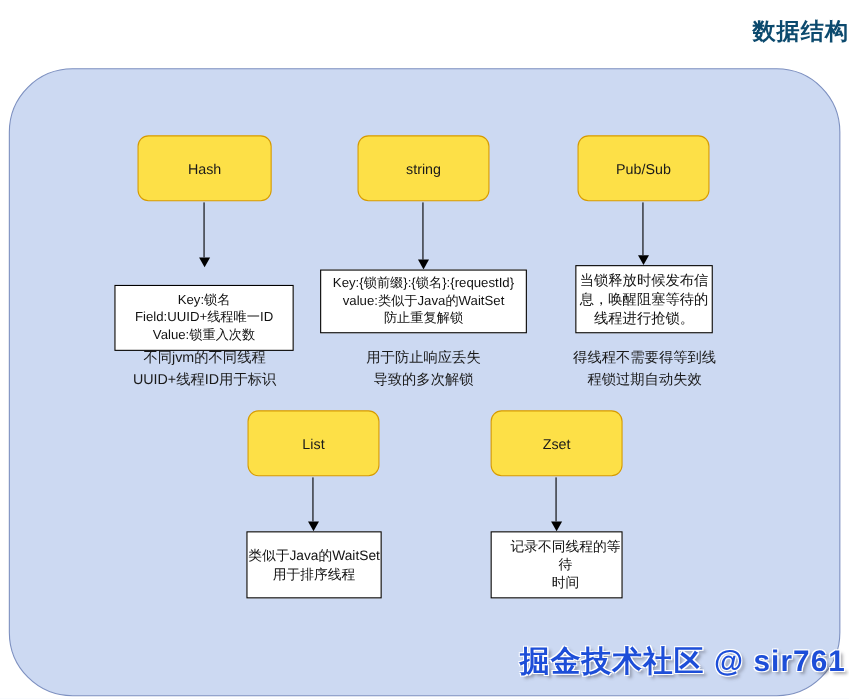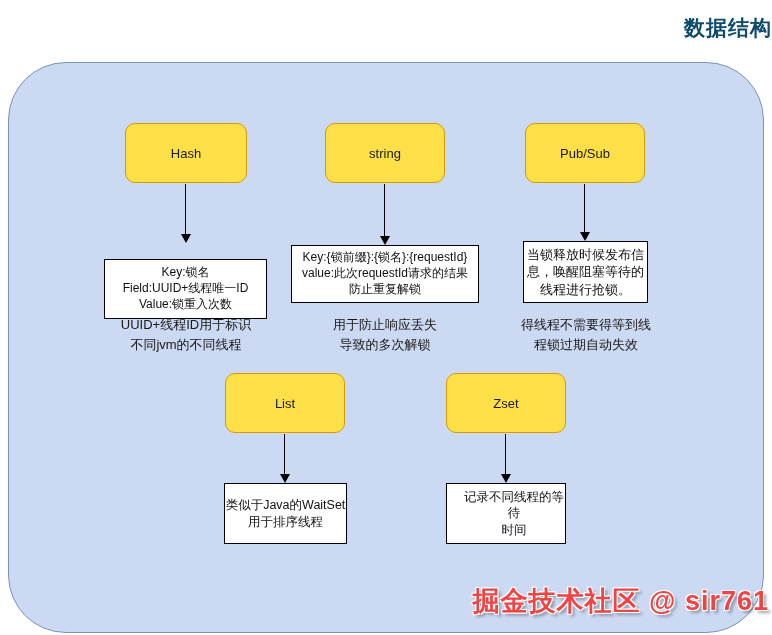--- a/index.html
+++ b/index.html
@@ -62,21 +62,21 @@
   .caption {
     position: absolute; text-align: center;
     font-size: 13px; line-height: 1.55; color: #1a1a1a;
   }
   #caption-hash   { left: 91px;  top: 315px; width: 190px; }
   #caption-string { left: 290px; top: 315px; width: 190px; }
   #caption-pubsub { left: 491px; top: 315px; width: 190px; }
 
   .watermark {
     position: absolute; right: 3px; top: 583px;
-    font-size: 27px; font-weight: bold; color: #ef4444;
+    font-size: 27px; font-weight: bold; color: #1d4ed8;
     text-shadow: -1px -1px 0 #ffffff, 1px -1px 0 #ffffff,
                  -1px 1px 0 #ffffff, 1px 1px 0 #ffffff,
                  3px 3px 3px rgba(60,60,70,0.45);
     letter-spacing: 1px; white-space: nowrap;
   }
 </style>
 </head>
 <body>
 
 <div class="stage">
@@ -98,40 +98,40 @@
   <div class="arrow" id="arrow-list"></div>
   <div class="arrow" id="arrow-zset"></div>
 
   <div class="detail" id="detail-hash">
     <div>Key:锁名</div>
     <div>Field:UUID+线程唯一ID</div>
     <div>Value:锁重入次数</div>
   </div>
   <div class="detail" id="detail-string">
     <div>Key:{锁前缀}:{锁名}:{requestId}</div>
-    <div>value:此次requestId请求的结果</div>
+    <div>value:类似于Java的WaitSet</div>
     <div>防止重复解锁</div>
   </div>
   <div class="detail" id="detail-pubsub">
     <div>当锁释放时候发布信</div>
     <div>息，唤醒阻塞等待的</div>
     <div>线程进行抢锁。</div>
   </div>
   <div class="detail" id="detail-list">
     <div>类似于Java的WaitSet</div>
     <div>用于排序线程</div>
   </div>
   <div class="detail" id="detail-zset">
     <div>记录不同线程的等待</div>
     <div>时间</div>
   </div>
 
   <div class="caption" id="caption-hash">
+    <div>不同jvm的不同线程</div>
     <div>UUID+线程ID用于标识</div>
-    <div>不同jvm的不同线程</div>
   </div>
   <div class="caption" id="caption-string">
     <div>用于防止响应丢失</div>
     <div>导致的多次解锁</div>
   </div>
   <div class="caption" id="caption-pubsub">
     <div>得线程不需要得等到线</div>
     <div>程锁过期自动失效</div>
   </div>
 

